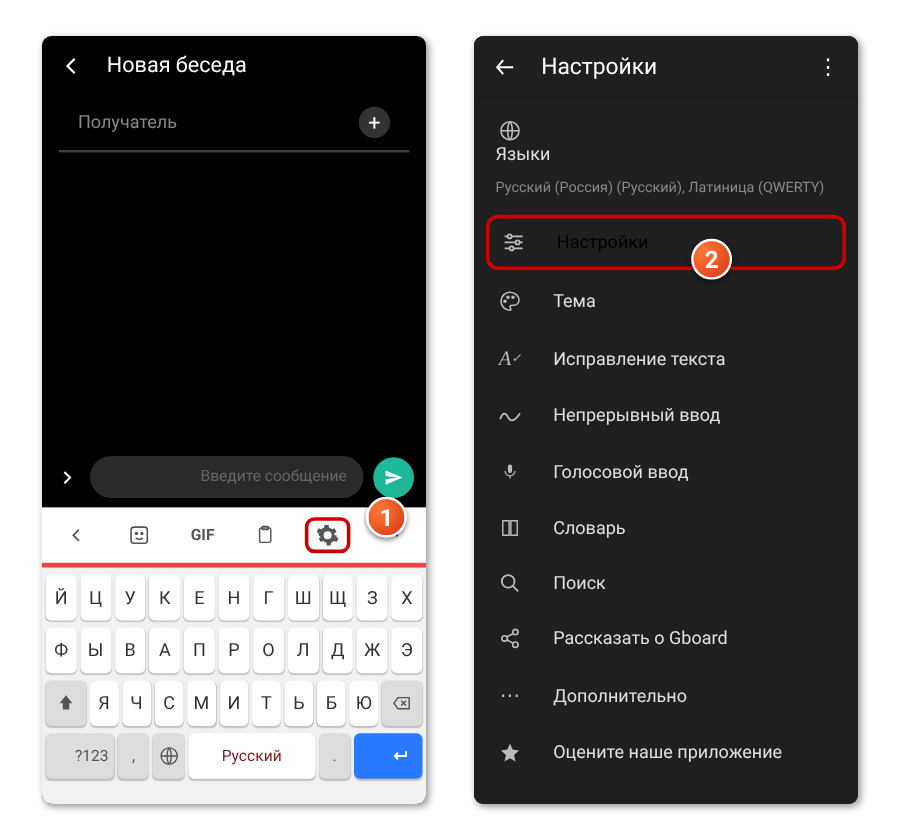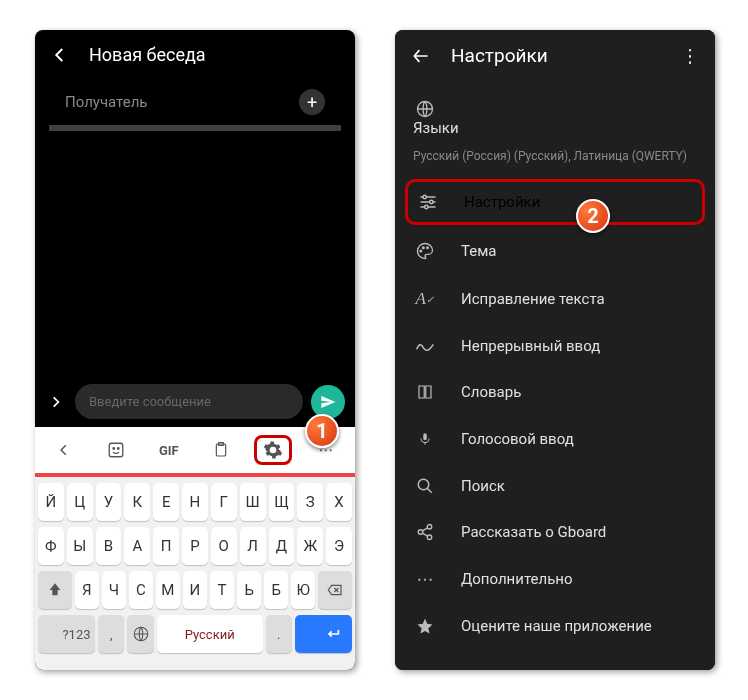--- a/index.html
+++ b/index.html
@@ -1,25 +1,25 @@
 <!DOCTYPE html>
 <html><head>
 <meta charset="utf-8">
 <style>
 * { margin: 0; padding: 0; box-sizing: border-box; font-family: Roboto, Arial, sans-serif; }
 body { background: #fff; width: 748px; height: 700px; position: relative; }
 .phone { position: absolute; width: 320px; height: 640px; background: #000; border-radius: 8px; top: 30px; overflow: hidden; box-shadow: 2px 2px 6px rgba(0,0,0,0.4); }
-.phone-left { left: 35px; }
+.phone-left { left: 35px; text-align: right; }
 .phone-right { left: 395px; }
 
 
 .header-l { display: flex; align-items: center; padding: 14px 16px; color: #fff; }
 .back-arrow { font-size: 20px; margin-right: 20px; cursor: pointer; }
 .header-title { font-size: 18px; font-weight: 400; }
-.recipient { display: flex; align-items: center; justify-content: space-between; padding: 10px 16px; color: #888; font-size: 15px; border-bottom: 6px solid #404040; margin: 0 14px; }
+.recipient { display: flex; align-items: center; justify-content: space-between; padding: 10px 16px; color: #888; font-size: 15px; border-bottom: 2px solid #404040; margin: 0 14px; }
 .plus-btn { width: 26px; height: 26px; border-radius: 50%; background: #333; color: #fff; display: flex; align-items: center; justify-content: center; font-size: 18px; cursor: pointer; }
 .conversation { height: 245px; }
 .input-row { display: flex; align-items: center; padding: 8px 10px; gap: 8px; }
 .expand-btn { color: #fff; font-size: 18px; padding: 4px; cursor: pointer; }
 .msg-input { flex: 1; background: #2a2a2a; border-radius: 20px; padding: 10px 14px; color: #666; font-size: 13px; }
 .send-btn { width: 34px; height: 34px; border-radius: 50%; background: #1fb79a; display: flex; align-items: center; justify-content: center; cursor: pointer; }
 
 
 .keyboard { background: #f1f1f1; height: 248px; }
 .kb-toolbar { display: flex; align-items: center; padding: 6px 4px; gap: 2px; background: #fff; border-bottom: 4px solid #ef4444; }
@@ -244,35 +244,35 @@
       <div class="setting-icon">
         <svg width="20" height="16" viewBox="0 0 24 16" fill="none" stroke="#bbb" stroke-width="1.8">
             <path d="M2 12 Q6 2 10 10 T22 6"></path>
           </svg>
       </div>
       <div class="setting-text">Непрерывный ввод</div>
     </div>
 
     <div class="setting-item">
       <div class="setting-icon">
-        <svg width="18" height="18" viewBox="0 0 24 24" fill="none" stroke="#bbb" stroke-width="1.6">
-            <path d="M4 4h7v16H4zM13 4h7v16h-7zM11 4v16"></path>
-          </svg>
-      </div>
-      <div class="setting-text">Словарь</div>
-    </div>
-
-    <div class="setting-item">
-      <div class="setting-icon">
         <svg width="14" height="20" viewBox="0 0 24 24" fill="#bbb">
             <rect x="9" y="2" width="6" height="12" rx="3"></rect>
             <path d="M5 11a7 7 0 0014 0M12 18v4" stroke="#bbb" stroke-width="1.8" fill="none"></path>
           </svg>
       </div>
       <div class="setting-text">Голосовой ввод</div>
+    </div>
+
+    <div class="setting-item">
+      <div class="setting-icon">
+        <svg width="18" height="18" viewBox="0 0 24 24" fill="none" stroke="#bbb" stroke-width="1.6">
+            <path d="M4 4h7v16H4zM13 4h7v16h-7zM11 4v16"></path>
+          </svg>
+      </div>
+      <div class="setting-text">Словарь</div>
     </div>
 
     <div class="setting-item">
       <div class="setting-icon">
         <svg width="18" height="18" viewBox="0 0 24 24" fill="none" stroke="#bbb" stroke-width="2">
             <circle cx="10" cy="10" r="7"></circle>
             <path d="M15 15l6 6"></path>
           </svg>
       </div>
       <div class="setting-text">Поиск</div>

